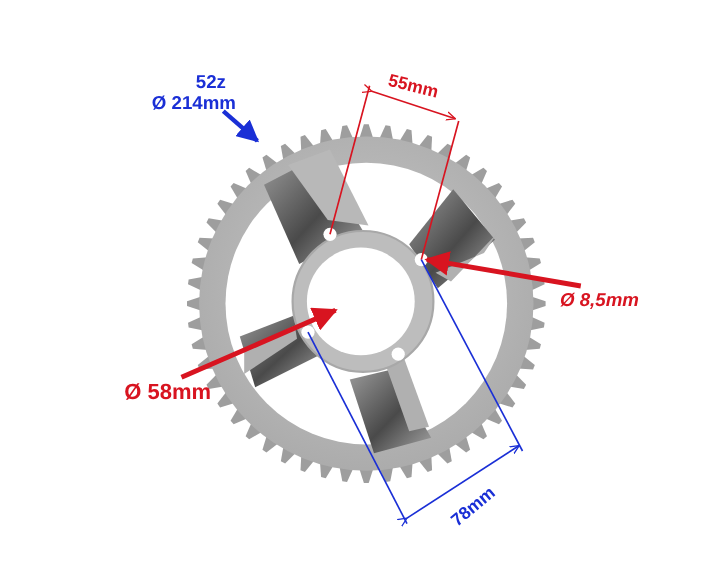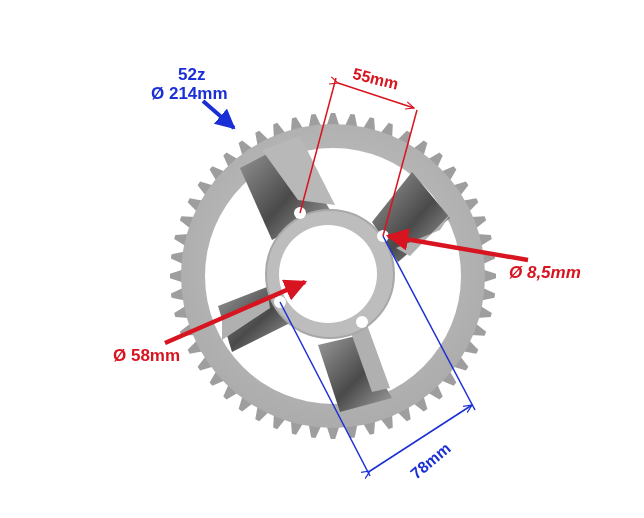--- a/index.html
+++ b/index.html
@@ -131,18 +131,18 @@
       <line x1="383" y1="236" x2="475" y2="410"></line>
       <line x1="370" y1="471" x2="472" y2="405" marker-start="url(#openBlue)" marker-end="url(#openBlue)"></line>
     </g>
 
     <line x1="203" y1="101" x2="234" y2="128" stroke="#1a2fd6" stroke-width="4" marker-end="url(#arrBlue)"></line>
     <line x1="528" y1="260" x2="388" y2="236" stroke="#d81420" stroke-width="4.5" marker-end="url(#arrRed)"></line>
     <line x1="165" y1="343" x2="305" y2="282" stroke="#d81420" stroke-width="4.5" marker-end="url(#arrRed)"></line>
   </svg>
 
   <div class="lbl blue" style="left:178px; top:66px; font-size:17px;">52z</div>
-  <div class="lbl blue" style="left:151px; top:85px; font-size:17px;">Ø 214mm</div>
+  <div class="lbl blue" style="left:138px; top:85px; font-size:17px;">Ø 214mm</div>
   <div class="lbl red" style="left:355px; top:66px; font-size:16px; transform:rotate(14deg); transform-origin:left top;">55mm</div>
   <div class="lbl red" style="left:509px; top:264px; font-size:17px;font-style:italic;">Ø 8,5mm</div>
-  <div class="lbl red" style="left:113px; top:347px; font-size:17px;">Ø 58mm</div>
+  <div class="lbl red" style="left:113px; top:347px; font-size:20px;">Ø 58mm</div>
   <div class="lbl blue" style="left:408px; top:470px; font-size:16px; transform:rotate(-40deg); transform-origin:left top;">78mm</div>
 </div>
 
 </body></html>

